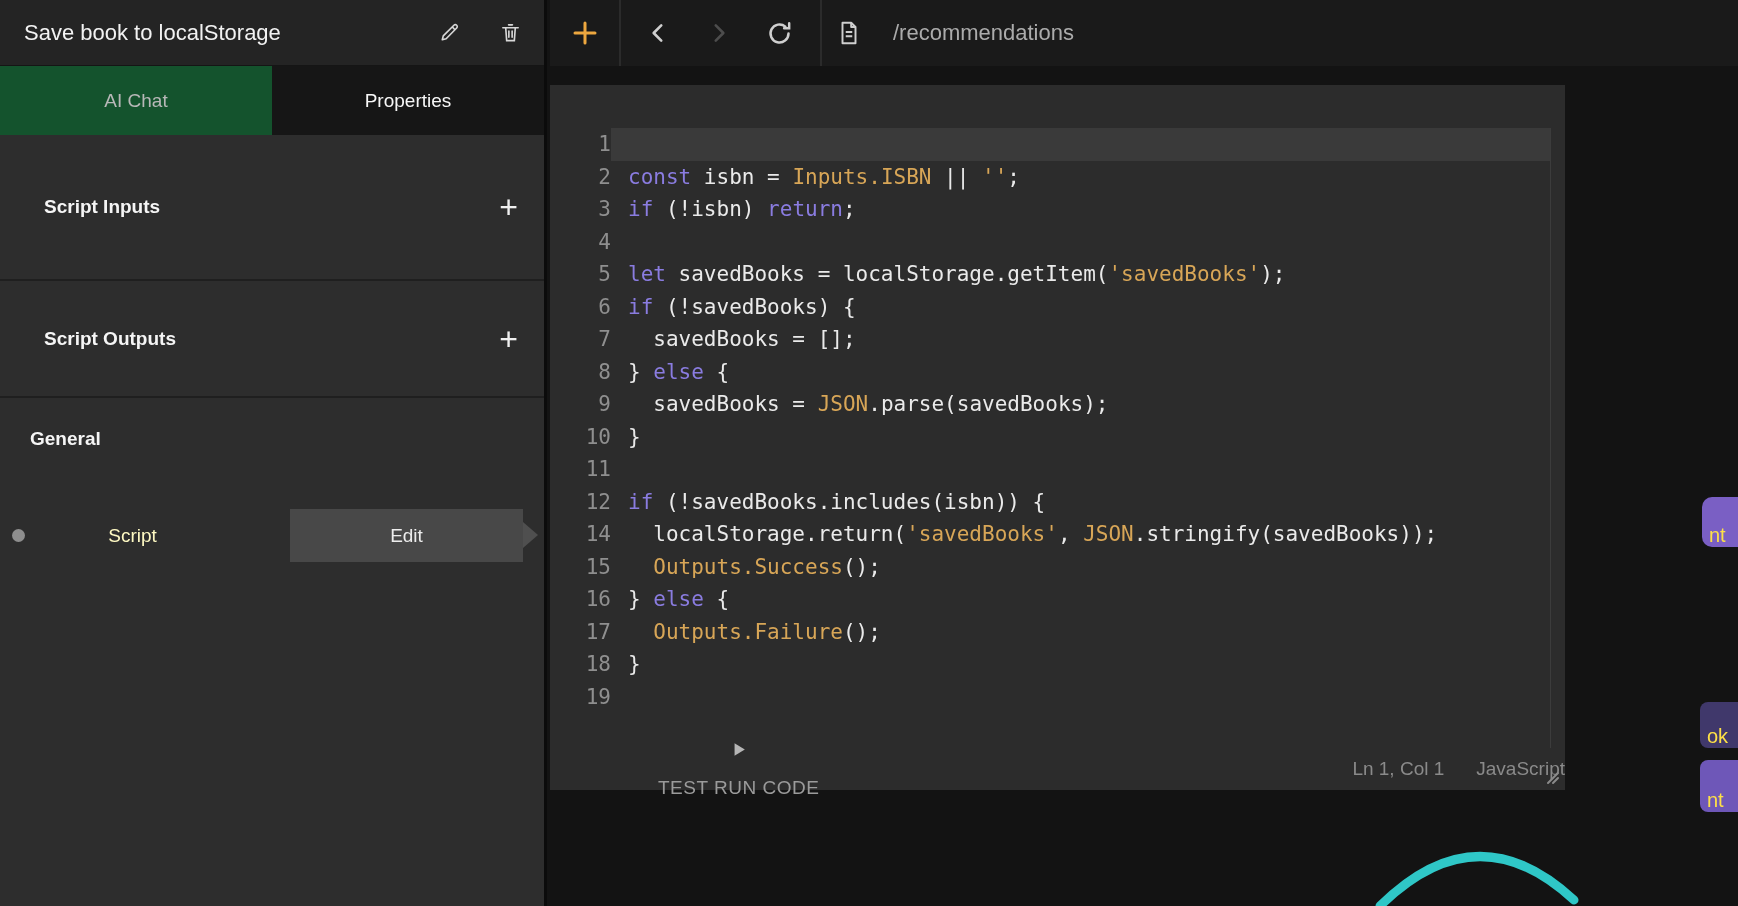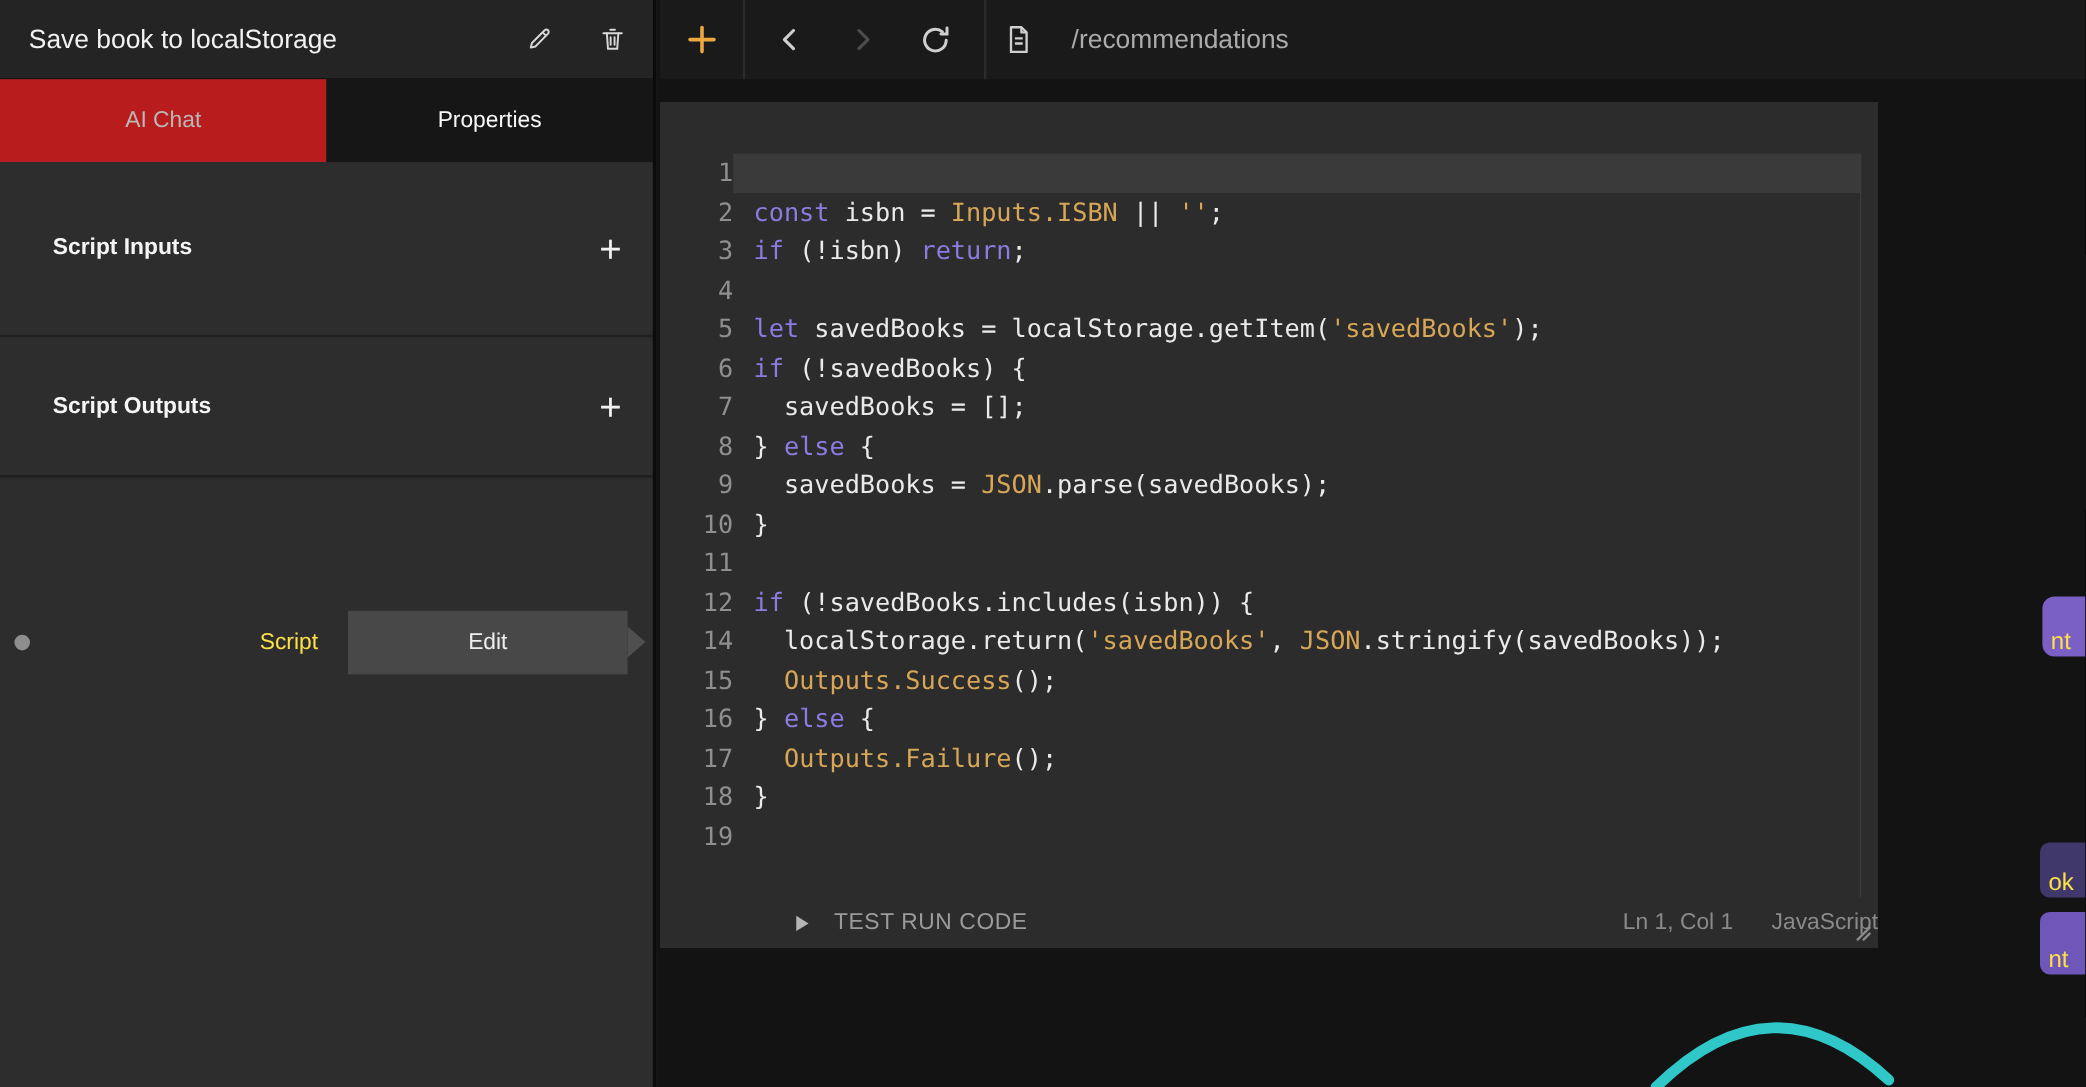--- a/index.html
+++ b/index.html
@@ -21,21 +21,21 @@
   }
   .panel-title { font-size:22px; font-weight:400; color:#f2f2f2; white-space:nowrap; }
   .hdr-icons { margin-left:auto; display:flex; gap:38px; }
   .icon-btn { background:none; border:none; cursor:pointer; display:flex; align-items:center; justify-content:center; padding:0; }
 
   .tabs { display:flex; height:69px; }
   .tab {
     flex:1; display:flex; align-items:center; justify-content:center;
     font-size:19px; cursor:pointer;
   }
-  .tab-aichat { background:#b91c1c; color:#b8b8b8; }
+  .tab-aichat { background:#14532d; color:#b8b8b8; }
   .tab-props  { background:#161616; color:#f7f7f7; }
 
   .prop-section {
     display:flex; align-items:center; justify-content:space-between;
     padding:0 26px 0 44px; border-bottom:2px solid #1f1f1f;
   }
   .sec-inputs  { height:146px; }
   .sec-outputs { height:117px; }
   .sec-label { font-size:19px; font-weight:bold; color:#f5f5f5; }
   .plus-btn {
@@ -46,21 +46,21 @@
   .sec-general { position:relative; height:508px; }
   .general-label { font-size:19px; font-weight:bold; color:#f5f5f5; padding:30px 0 0 30px; }
 
   .script-row { position:absolute; left:0; top:111px; right:0; height:53px; }
   .port-dot {
     position:absolute; left:12px; top:20px; width:13px; height:13px;
     border-radius:50%; background:#8e8e8e;
   }
   .script-label {
     position:absolute; left:0; top:0; width:265px; height:53px;
-    line-height:53px; text-align:right; color:#fde047; font-size:19px;
+    line-height:53px; text-align:center; color:#fef9c3; font-size:19px;
   }
   .edit-btn {
     position:absolute; left:290px; top:0; width:233px; height:53px;
     background:#484848; border:none; color:#ededed; font-size:19px;
     cursor:pointer; font-family:"Liberation Sans", sans-serif;
   }
   .edit-notch {
     position:absolute; left:523px; top:13px; width:0; height:0;
     border-top:13px solid transparent; border-bottom:13px solid transparent;
     border-left:15px solid #4f4f4f;
@@ -109,21 +109,21 @@
   .tok-fn  { color:#d8a657; }
   .tok-pl  { color:#eaeaea; }
 
   .statusbar {
     position:absolute; left:0; right:0; bottom:0; height:42px;
     display:flex; align-items:center; font-size:19px;
   }
   .run-btn {
     display:flex; align-items:center; gap:18px; margin-left:108px;
     background:none; border:none; color:#9b9b9b; font-size:19px;
-    letter-spacing:0.5px; cursor:pointer; font-family:"Liberation Sans", sans-serif;
+    letter-spacing:0.5px; cursor:pointer; font-family:"Liberation Sans", sans-serif;flex-direction:column;
   }
   .status-right { margin-left:auto; display:flex; gap:32px; color:#8a8a8a; }
   .resize-handle { position:absolute; right:5px; bottom:5px; cursor:nwse-resize; }
 
   
   .frag {
     position:absolute; color:#fde047; font-size:20px;
     display:flex; align-items:flex-end; padding-left:7px; cursor:pointer;
     font-family:"Liberation Sans", sans-serif; border:none;
   }
@@ -167,20 +167,21 @@
       <span class="sec-label">Script Inputs</span>
       <button class="plus-btn"><span>+</span></button>
     </section>
 
     <section class="prop-section sec-outputs">
       <span class="sec-label">Script Outputs</span>
       <button class="plus-btn"><span>+</span></button>
     </section>
 
     <section class="sec-general">
+      <div class="general-label">General</div>
       <div class="script-row">
         <span class="port-dot"></span>
         <span class="script-label">Script</span>
         <button class="edit-btn">Edit</button>
         <span class="edit-notch"></span>
       </div>
     </section>
   </aside>
 
   <div id="right">

